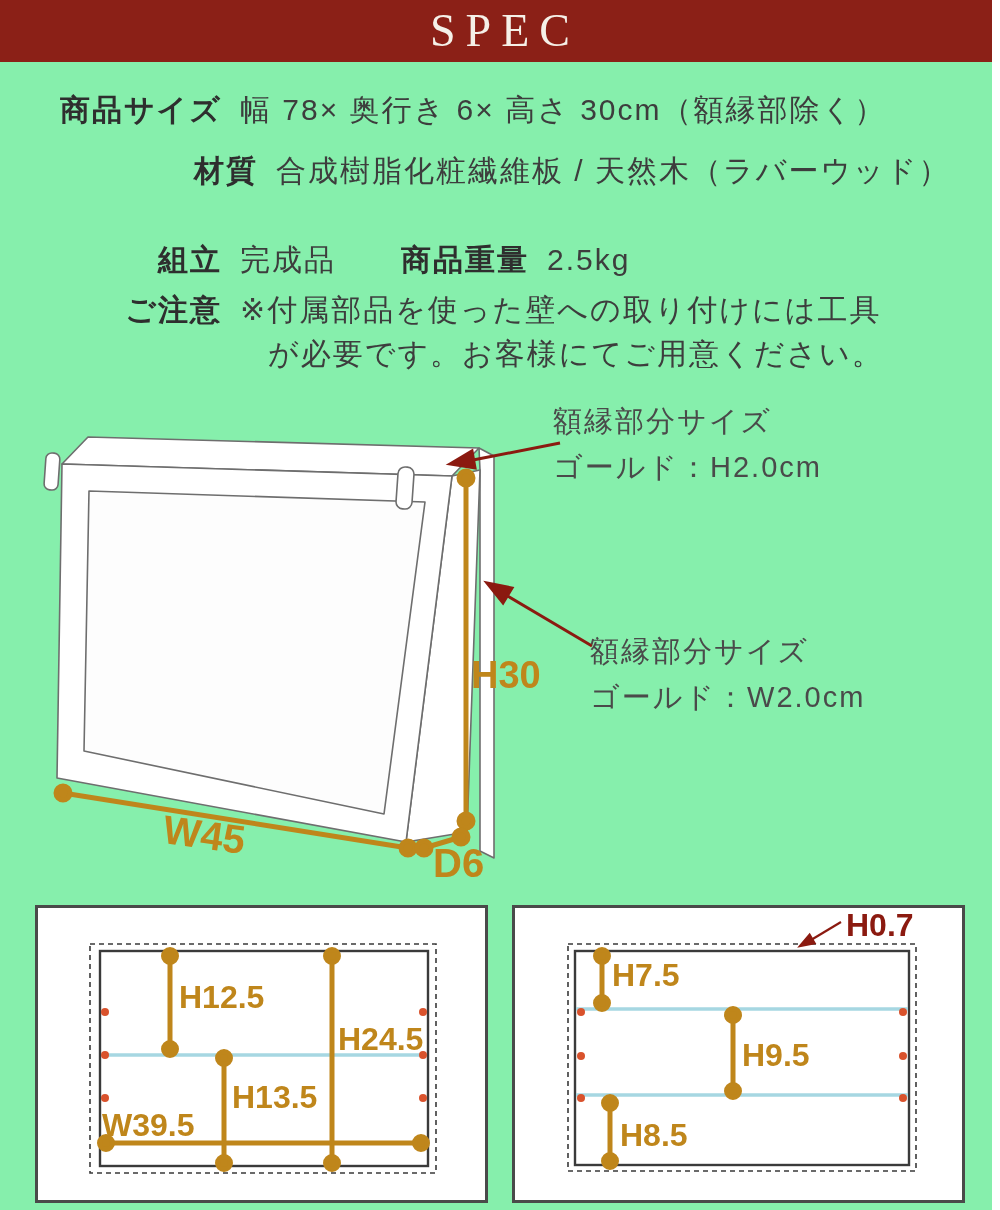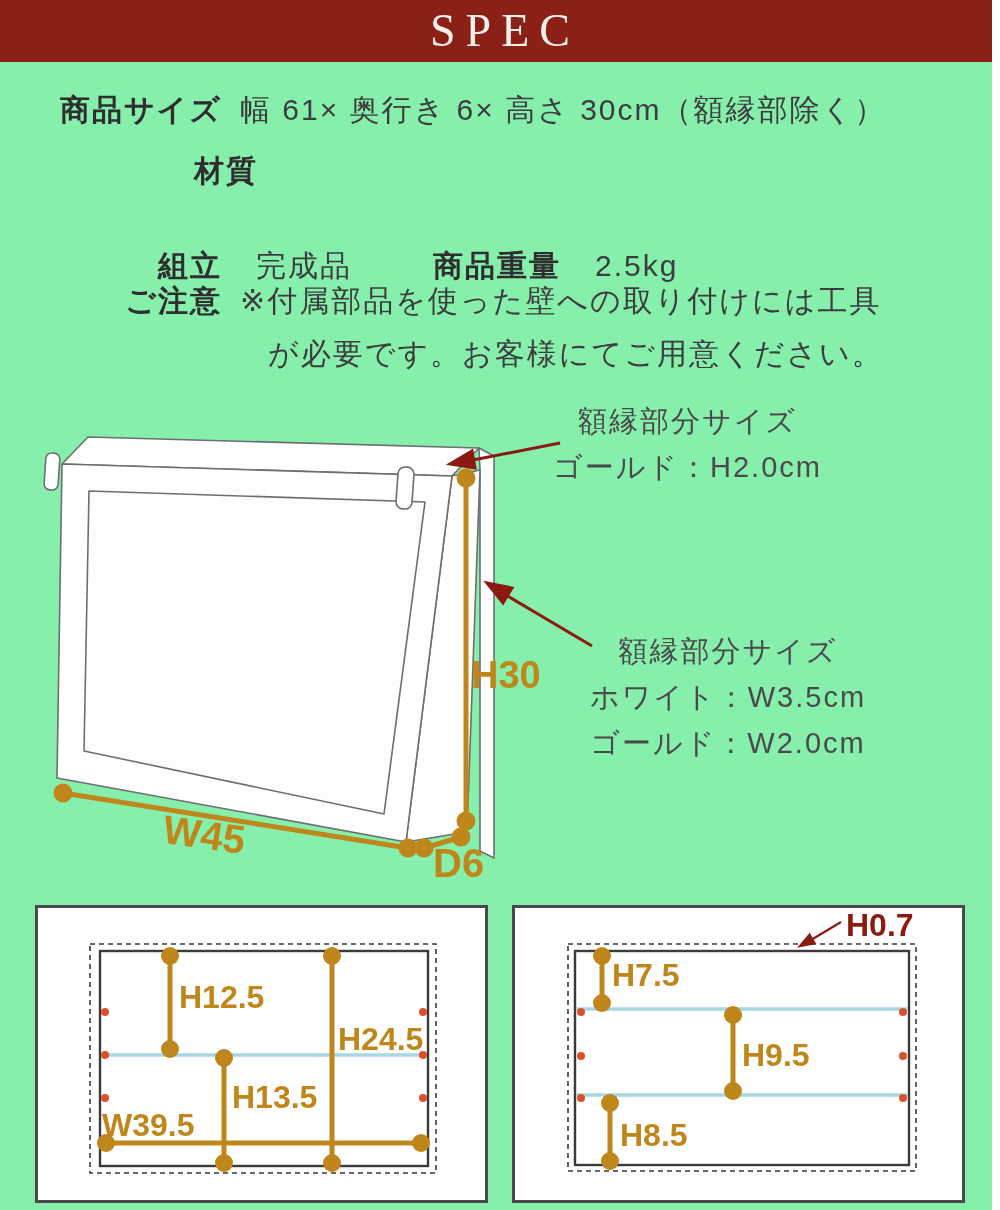--- a/index.html
+++ b/index.html
@@ -20,51 +20,52 @@
   
   .row{position:absolute;left:0;width:1000px;display:flex;align-items:flex-start;
        font-size:30px;letter-spacing:2px;line-height:1.2;white-space:nowrap;}
   .lbl{display:inline-block;width:222px;text-align:right;font-weight:bold;color:#2e2e2e;flex:0 0 222px;}
   .val{margin-left:18px;color:#3d3d3d;}
   .val2-indent{margin-left:240px;}
   .val3-indent{margin-left:268px;}
   .inlinelbl{font-weight:bold;color:#2e2e2e;margin-left:65px;}
   
   .unit{position:absolute;left:64px;top:386px;font-size:30px;letter-spacing:2px;color:#3a3a3a;}
-  .ann{position:absolute;font-size:29px;letter-spacing:2px;color:#4a4a4a;line-height:46px;white-space:nowrap;text-align:center;}
+  .ann{position:absolute;font-size:29px;letter-spacing:2px;color:#4a4a4a;line-height:46px;white-space:nowrap;}
   
   .panel{position:absolute;top:905px;width:447px;height:292px;border:3px solid #4a4a4a;background:#fff;}
   .panel svg{position:absolute;left:0;top:0;}
   svg text{font-family:"Liberation Sans","DejaVu Sans",sans-serif;}
   .goldtxt{fill:#bf861b;font-weight:bold;}
   .redtxt{fill:#8b1a10;font-weight:bold;}
 </style>
 </head>
 <body>
 
 <div id="canvas">
 
   <div class="hdr">
     <span class="t">SPEC</span>
   </div>
 
   <div class="row" style="top:92px;">
     <span class="lbl">商品サイズ</span>
-    <span class="val">幅 61× 奥行き 6× 高さ 30cm（額縁部除く）</span>
+    <span class="val">幅 78× 奥行き 6× 高さ 30cm（額縁部除く）</span>
   </div>
   <div class="row" style="top:153px;padding-left:36px;">
     <span class="lbl">材質</span>
+    <span class="val">合成樹脂化粧繊維板 / 天然木（ラバーウッド）</span>
   </div>
-  <div class="row" style="top:248px;gap:16px;">
+  <div class="row" style="top:242px;">
     <span class="lbl">組立</span>
     <span class="val">完成品</span>
     <span class="inlinelbl">商品重量</span>
     <span class="val">2.5kg</span>
   </div>
-  <div class="row" style="top:283px;">
+  <div class="row" style="top:292px;">
     <span class="lbl">ご注意</span>
     <span class="val">※付属部品を使った壁への取り付けには工具</span>
   </div>
   <div class="row" style="top:336px;">
     <span class="val val3-indent" style="margin-left:268px;">が必要です。お客様にてご用意ください。</span>
   </div>
 
 
   <svg style="position:absolute;left:0;top:380px;" width="1000" height="520" viewBox="0 0 1000 520">
     <g stroke="#6e6e6e" stroke-width="1.6" fill="#ffffff" stroke-linejoin="round">
@@ -103,21 +104,20 @@
       <polygon points="487,203 512,208 503,223"></polygon>
     </g>
   </svg>
 
   <div class="ann" style="left:553px;top:398px;">
     <div>額縁部分サイズ</div>
     <div>ゴールド：H2.0cm</div>
   </div>
   <div class="ann" style="left:590px;top:628px;">
     <div>額縁部分サイズ</div>
-    <div>ホワイト：W3.5cm</div>
     <div>ゴールド：W2.0cm</div>
   </div>
 
   <div class="panel" style="left:35px;">
     <svg width="447" height="292" viewBox="0 0 447 292">
       <rect x="52" y="36" width="346" height="229" fill="none" stroke="#3a3a3a" stroke-width="1.6" stroke-dasharray="5 4"></rect>
       <rect x="62" y="43" width="328" height="215" fill="#ffffff" stroke="#3a3a3a" stroke-width="2.4"></rect>
       <line x1="63" y1="147" x2="389" y2="147" stroke="#a6d7e2" stroke-width="3.5"></line>
       <g fill="#d9522c">
         <circle cx="67" cy="104" r="4"></circle>

